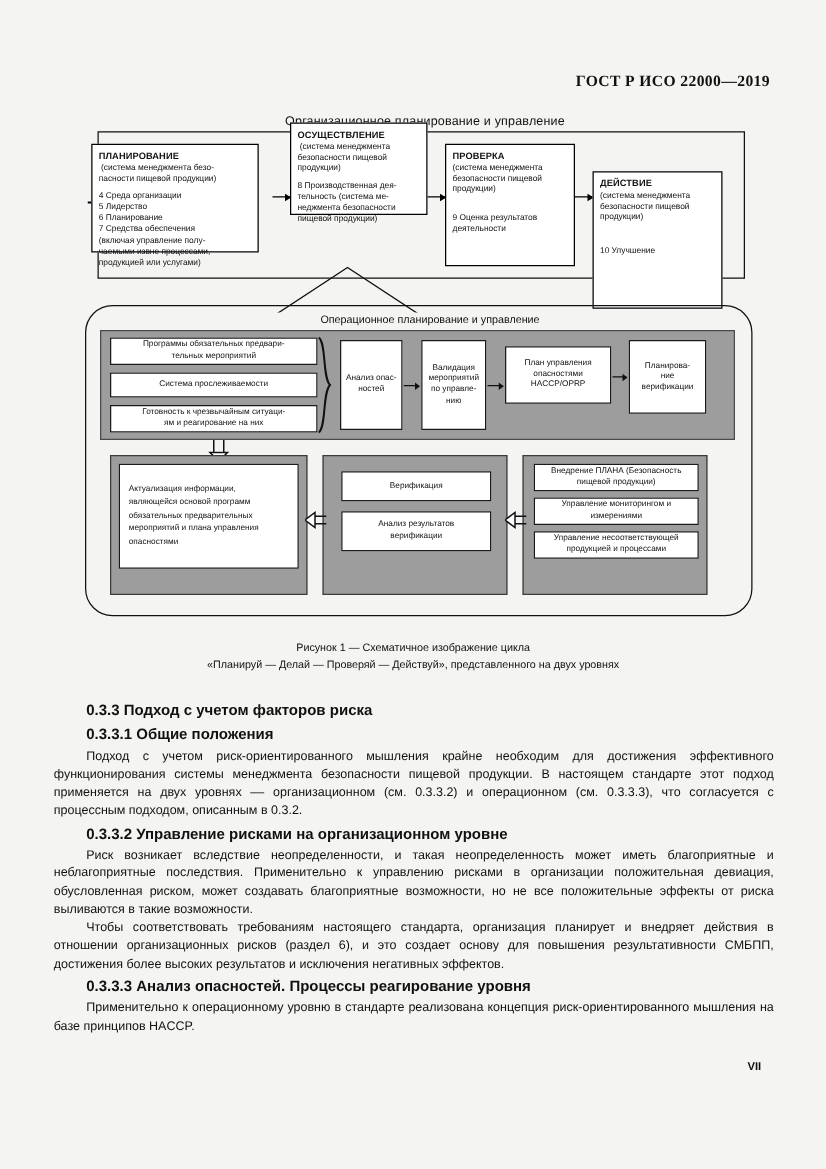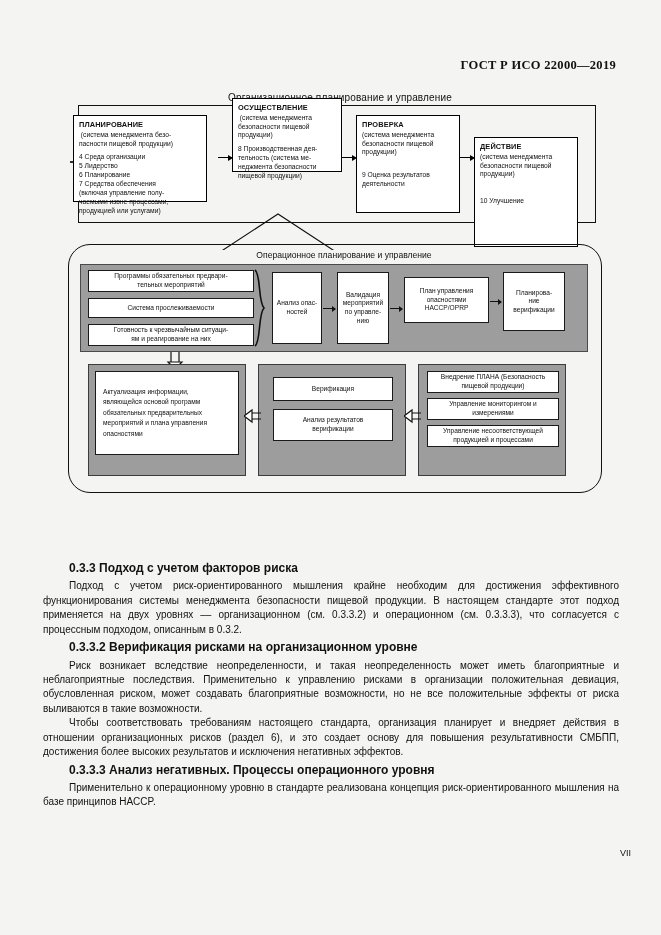--- a/index.html
+++ b/index.html
@@ -106,21 +106,21 @@
   .body h4{
     margin:0 0 2px 0;font-size:12px;font-weight:bold;
     text-indent:26px;
   }
   .body p{
     margin:0 0 0 0;text-align:justify;text-indent:26px;
     font-size:10px;line-height:1.445;
   }
 
   .folio{
-    position:absolute;right:30px;top:848px;font-size:9px;font-weight:normal;
+    position:absolute;right:52px;top:848px;font-size:9px;font-weight:bold;
   }
 </style>
 </head>
 <body>
 
 <div class="page">
 
   <div class="doc-header">ГОСТ Р ИСО  22000—2019</div>
 
   <div class="figure">
@@ -279,26 +279,31 @@
       <path d="M17,5 L7,5 M17,11 L7,11" stroke="#111" stroke-width="1.2" fill="none"></path>
       <path d="M0,8 L8,2 L8,14 Z" fill="#fff" stroke="#111" stroke-width="1.2"></path>
     </svg>
     <svg class="hollow" style="left:344px;top:316px;" width="18" height="16">
       <path d="M17,5 L7,5 M17,11 L7,11" stroke="#111" stroke-width="1.2" fill="none"></path>
       <path d="M0,8 L8,2 L8,14 Z" fill="#fff" stroke="#111" stroke-width="1.2"></path>
     </svg>
 
   </div>
 
+  <div class="caption">
+    <div>Рисунок 1 — Схематичное изображение цикла</div>
+    <div>«Планируй — Делай — Проверяй — Действуй», представленного на двух уровнях</div>
+  </div>
 
   <div class="body">
     <h4>0.3.3 Подход с учетом факторов риска</h4>
+    <h4>0.3.3.1 Общие положения</h4>
     <p>Подход с учетом риск-ориентированного мышления крайне необходим для достижения эффективного функционирования системы менеджмента безопасности пищевой продукции. В настоящем стандарте этот подход применяется на двух уровнях –– организационном (см. 0.3.3.2) и операционном (см. 0.3.3.3), что согласуется с процессным подходом, описанным в 0.3.2.</p>
-    <h4 style="margin-top:2px;">0.3.3.2 Верификация рисками на организационном уровне</h4>
+    <h4 style="margin-top:2px;">0.3.3.2 Управление рисками на организационном уровне</h4>
     <p>Риск возникает вследствие неопределенности, и такая неопределенность может иметь благоприятные и неблагоприятные последствия. Применительно к управлению рисками в организации положительная девиация, обусловленная риском, может создавать благоприятные возможности, но не все положительные эффекты от риска выливаются в такие возможности.</p>
     <p>Чтобы соответствовать требованиям настоящего стандарта, организация планирует и внедряет действия в отношении организационных рисков (раздел 6), и это создает основу для повышения результативности СМБПП, достижения более высоких результатов и исключения негативных эффектов.</p>
-    <h4 style="margin-top:2px;">0.3.3.3 Анализ негативных. Процессы операционного уровня</h4>
+    <h4 style="margin-top:2px;">0.3.3.3 Анализ опасностей. Процессы реагирование уровня</h4>
     <p>Применительно к операционному уровню в стандарте реализована концепция риск-ориентированного мышления на базе принципов HACCP.</p>
   </div>
 
   <div class="folio">VII</div>
 
 </div>
 
 </body></html>

